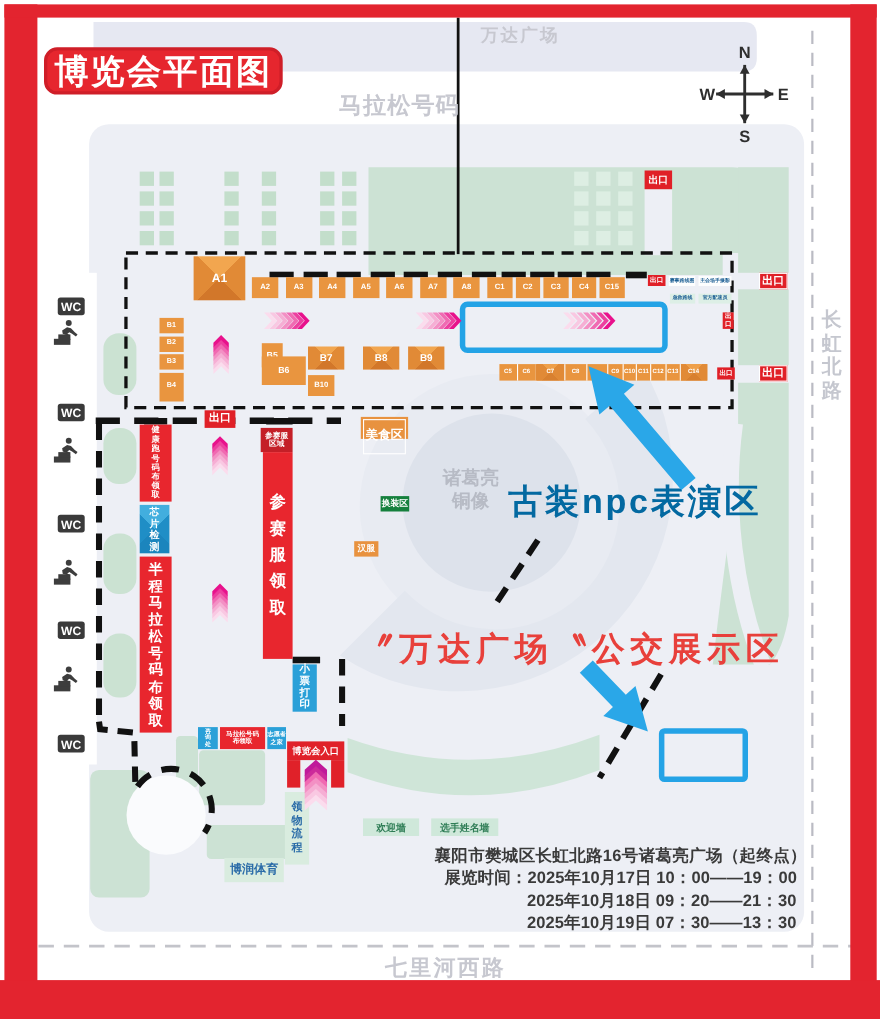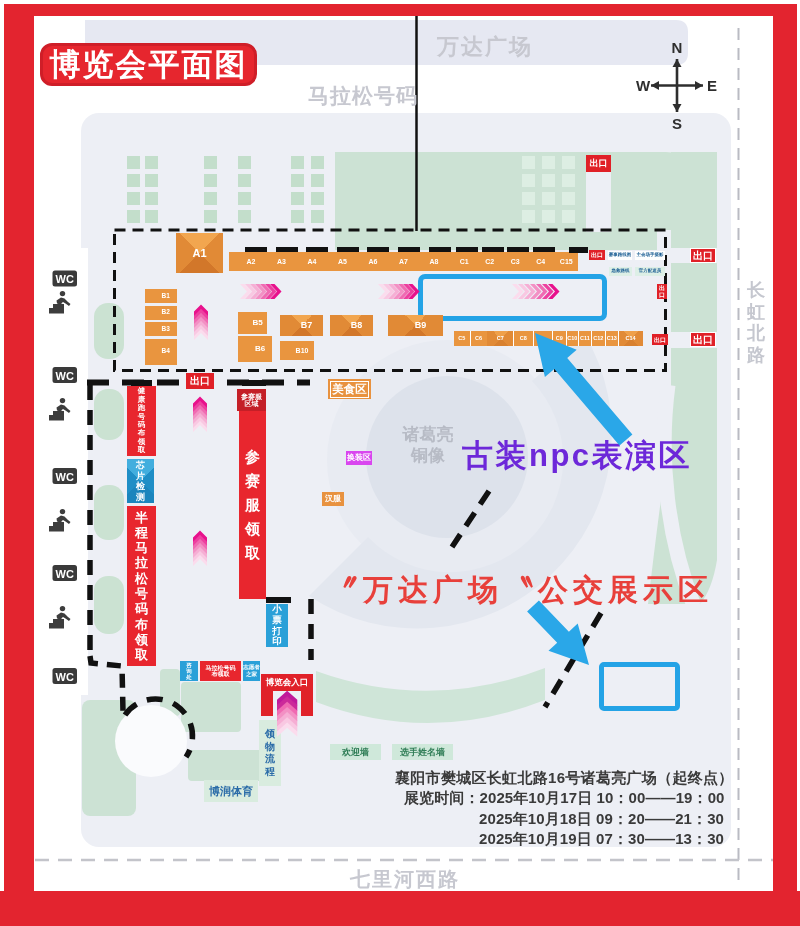--- a/index.html
+++ b/index.html
@@ -2,21 +2,21 @@
 <html><head>
 <meta charset="utf-8">
 <style>
 html,body{margin:0;padding:0;}
 body{width:800px;height:926px;position:relative;overflow:hidden;background:#fff;
  font-family:"Liberation Sans",sans-serif;}
 .abs{position:absolute;}
 .lbl{position:absolute;display:flex;align-items:center;justify-content:center;
  color:#fff;font-weight:bold;line-height:1;}
 .booth{position:absolute;background:#e9953f;color:#fff;font-weight:bold;
- display:flex;align-items:center;justify-content:center;line-height:1;padding-left:10px;}
+ display:flex;align-items:center;justify-content:center;line-height:1;}
 .bluebox{position:absolute;background:#2aa0d8;color:#fff;font-weight:bold;
  display:flex;align-items:center;justify-content:center;}
 .graytxt{position:absolute;color:#c7c8d0;font-weight:bold;white-space:nowrap;}
 .vcol{position:absolute;display:flex;flex-direction:column;align-items:center;justify-content:center;
  color:#fff;font-weight:bold;text-align:center;}
 </style>
 </head>
 <body>
 
 <div class="abs" style="left:81px;top:113px;width:650px;height:734px;background:#edeff5;border-radius:18px;"></div>
@@ -126,21 +126,21 @@
 <div class="abs" style="left:4px;top:4px;width:30px;height:888px;background:#e3242f;"></div>
 
 <div class="abs" style="left:4px;top:4px;width:793px;height:12px;background:#e3242f;"></div>
 
 <div class="abs" style="left:773px;top:4px;width:24px;height:888px;background:#e3242f;"></div>
 
 <div class="abs" style="left:0;top:891px;width:800px;height:35px;background:#e3242f;"></div>
 
 <div class="lbl" style="left:40px;top:43px;width:217px;height:43px;background:#e6262e;border:3px solid #cf1e28;border-radius:12px;font-size:31px;letter-spacing:2px;box-sizing:border-box;">博览会平面图</div>
 
-<div class="graytxt" style="left:437px;top:32px;font-size:22px;letter-spacing:2px;">万达广场</div>
+<div class="graytxt" style="left:437px;top:22px;font-size:16px;letter-spacing:2px;">万达广场</div>
 
 <div class="graytxt" style="left:308px;top:82px;font-size:21px;letter-spacing:1px;">马拉松号码</div>
 
 <div class="vcol" style="left:745px;top:279px;width:22px;height:88px;color:#c5c7cf;font-size:18px;line-height:21.5px;">
     <div>长<br>虹<br>北<br>路</div>
   </div>
 
 <div class="graytxt" style="left:350px;top:866px;font-size:20px;letter-spacing:2px;">七里河西路</div>
 
 <div class="abs" style="left:176px;top:233px;width:47px;height:40px;background:conic-gradient(from 45deg,#e18a36 0 90deg,#d2772a 0 180deg,#e18a36 0 270deg,#f2a64f 0);"></div>
@@ -193,27 +193,27 @@
 
 <div id="colB">
     <div class="booth" style="left:145px;top:289px;width:21.5px;height:14px;font-size:6.5px;">B1</div>
     <div class="booth" style="left:145px;top:305.5px;width:21.5px;height:14px;font-size:6.5px;">B2</div>
     <div class="booth" style="left:145px;top:322px;width:21.5px;height:14px;font-size:6.5px;">B3</div>
     <div class="booth" style="left:145px;top:338.5px;width:21.5px;height:26px;font-size:6.5px;">B4</div>
   </div>
 
 <div class="booth" style="left:238px;top:312px;width:19px;height:22px;font-size:8px;">B5</div>
 
-<div class="booth" style="left:238px;top:336px;width:24px;height:26px;font-size:8px;">B6</div>
+<div class="booth" style="left:238px;top:324px;width:40px;height:26px;font-size:8px;">B6</div>
 
 <div class="booth" style="left:280px;top:315px;width:33px;height:21px;font-size:9px;background:conic-gradient(from 45deg,#e18a36 0 90deg,#d2772a 0 180deg,#e18a36 0 270deg,#f2a64f 0);">B7</div>
 
 <div class="booth" style="left:330px;top:315px;width:33px;height:21px;font-size:9px;background:conic-gradient(from 45deg,#e18a36 0 90deg,#d2772a 0 180deg,#e18a36 0 270deg,#f2a64f 0);">B8</div>
 
-<div class="booth" style="left:388px;top:315px;width:45px;height:21px;font-size:9px;background:conic-gradient(from 45deg,#e18a36 0 90deg,#d2772a 0 180deg,#e18a36 0 270deg,#f2a64f 0);">B9</div>
+<div class="booth" style="left:371px;top:315px;width:33px;height:21px;font-size:9px;background:conic-gradient(from 45deg,#e18a36 0 90deg,#d2772a 0 180deg,#e18a36 0 270deg,#f2a64f 0);">B9</div>
 
 <div class="booth" style="left:280px;top:341px;width:24px;height:19px;font-size:7px;">B10</div>
 
 <div id="stripC">
     <div class="abs" style="left:453.5px;top:331px;width:189px;height:15px;background:#e9953f;"></div>
     <div class="lbl" style="left:453.5px;top:331px;width:16.5px;height:15px;font-size:5.5px;color:#fff;">C5</div>
     <div class="abs" style="left:469.5px;top:331px;width:1px;height:15px;background:#fff;"></div>
     <div class="lbl" style="left:470px;top:331px;width:17px;height:15px;font-size:5.5px;color:#fff;">C6</div>
     <div class="abs" style="left:486.5px;top:331px;width:1px;height:15px;background:#fff;"></div>
     <div class="lbl" style="left:487px;top:331px;width:26.5px;height:15px;font-size:5.5px;color:#fff;background:conic-gradient(from 45deg,#e18a36 0 90deg,#d8802f 0 180deg,#e18a36 0 270deg,#efa04a 0);">C7</div>
@@ -259,25 +259,25 @@
 
 <div class="vcol" style="left:239px;top:411px;width:27px;height:188px;background:#e8262e;font-size:15px;line-height:24px;">
     <div>参<br>赛<br>服<br>领<br>取</div>
   </div>
 
 <div class="vcol" style="left:266px;top:604px;width:22px;height:43px;background:#2aa0d8;font-size:9.5px;line-height:10.6px;">
     <div>小<br>票<br>打<br>印</div>
   </div>
 
 <div class="abs" style="left:328px;top:379px;width:43px;height:20px;background:#e8923f;"></div>
-<div class="lbl" style="left:330px;top:381px;width:39px;height:17px;border:1.2px solid #fff;box-sizing:border-box;font-size:11.5px;color:#fff;">美食区</div>
+<div class="lbl" style="left:330px;top:381px;width:39px;height:32px;border:1.2px solid #fff;box-sizing:border-box;font-size:11.5px;color:#fff;">美食区</div>
 
 <div class="lbl" style="left:322px;top:451px;width:22px;height:14px;background:#e8923f;font-size:8px;margin-top:41px;">汉服</div>
 
-<div class="lbl" style="left:346px;top:451px;width:26px;height:14px;background:#d946ef;font-size:8px;font-family:Liberation Serif, serif;">换装区</div>
+<div class="lbl" style="left:346px;top:451px;width:26px;height:14px;background:#15803d;font-size:8px;font-family:Liberation Serif, serif;">换装区</div>
 
 <div class="graytxt" style="left:398px;top:424px;font-size:17px;color:#b7bbc5;text-align:center;width:60px;line-height:1.25;">诸葛亮<br>铜像</div>
 
 <div class="vcol" style="left:180px;top:661px;width:18px;height:20px;background:#2aa0d8;font-size:5.5px;line-height:6.2px;">
     <div>咨<br>询<br>处</div>
   </div>
 
 <div class="lbl" style="left:200px;top:661px;width:41px;height:20px;background:#e8262e;font-size:6px;flex-direction:column;">马拉松号码<span>布领取</span></div>
 
 <div class="bluebox" style="left:243px;top:661px;width:17px;height:20px;font-size:5.5px;flex-direction:column;">志愿者<span>之家</span></div>
@@ -291,21 +291,21 @@
   </div>
 
 <div class="lbl" style="left:204px;top:780px;width:54px;height:22px;background:#d9ecdf;color:#2b6ca8;font-size:11px;">博润体育</div>
 
 <div class="lbl" style="left:330px;top:744px;width:51px;height:16px;background:#cfe8da;color:#2f7d56;font-size:9px;">欢迎墙</div>
 
 <div class="lbl" style="left:392px;top:744px;width:61px;height:16px;background:#cfe8da;color:#2f7d56;font-size:9px;">选手姓名墙</div>
 
 <div class="abs" style="left:599px;top:662px;width:81px;height:49px;border:5.5px solid #24a3e6;border-radius:5px;box-sizing:border-box;"></div>
 
-<div class="abs" style="left:462px;top:435px;font-size:31px;font-weight:bold;color:#6d28d9;white-space:nowrap;letter-spacing:2.5px;">古装npc表演区</div>
+<div class="abs" style="left:462px;top:435px;font-size:31px;font-weight:bold;color:#0369a1;white-space:nowrap;letter-spacing:2.5px;">古装npc表演区</div>
 
 <div class="abs" style="left:328px;top:570px;font-size:30px;font-weight:bold;color:#e8403b;white-space:nowrap;letter-spacing:5px;">〞万达广场〝公交展示区</div>
 
 <div class="abs" style="left:395px;top:769px;font-size:15px;font-weight:bold;color:#3a3a3a;white-space:nowrap;letter-spacing:0.3px;">襄阳市樊城区长虹北路16号诸葛亮广场（起终点）</div>
 
 <div class="abs" style="left:404px;top:788.5px;font-size:15px;font-weight:bold;color:#3a3a3a;white-space:nowrap;letter-spacing:0.1px;">展览时间：2025年10月17日 10：00——19：00</div>
 
 <div class="abs" style="left:479px;top:809.5px;font-size:15px;font-weight:bold;color:#3a3a3a;white-space:nowrap;letter-spacing:0.1px;">2025年10月18日 09：20——21：30</div>
 
 <div class="abs" style="left:479px;top:829.5px;font-size:15px;font-weight:bold;color:#3a3a3a;white-space:nowrap;letter-spacing:0.1px;">2025年10月19日 07：30——13：30</div>

